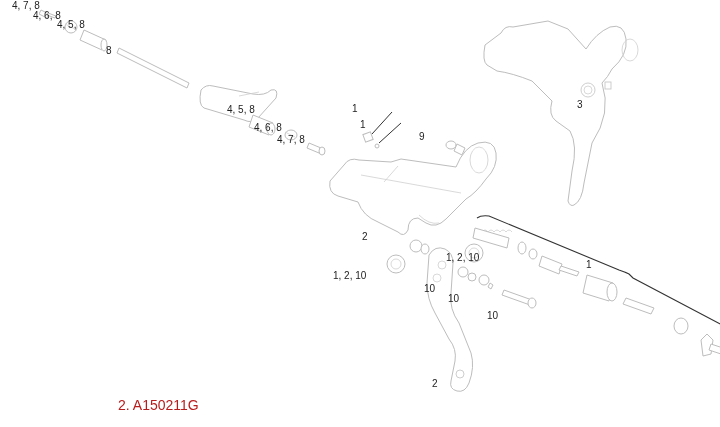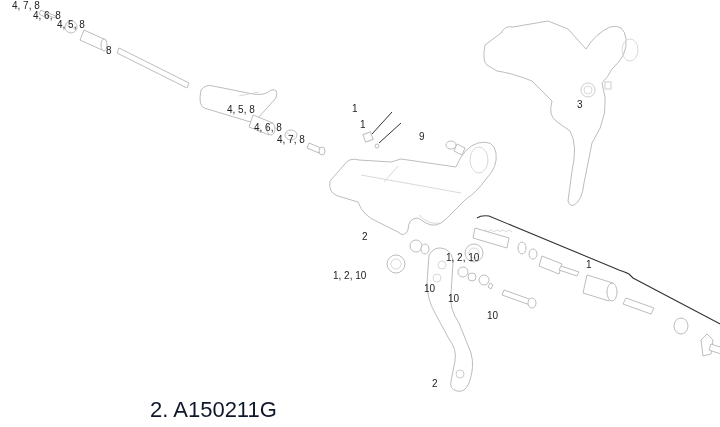--- a/index.html
+++ b/index.html
@@ -1,19 +1,19 @@
 <!DOCTYPE html>
 <html><head>
 <meta charset="utf-8">
 <style>
   html,body{margin:0;padding:0;background:#ffffff;}
   body{width:720px;height:427px;position:relative;overflow:hidden;font-family:"Liberation Sans",sans-serif;}
   #diagram{position:absolute;left:0;top:0;width:720px;height:427px;padding-left:39px;}
   .lbl{position:absolute;font-family:"Liberation Sans",sans-serif;font-size:10px;color:#222;white-space:nowrap;line-height:1;}
-  .caption{position:absolute;left:118px;top:397px;font-family:"Liberation Sans",sans-serif;font-size:22px;color:#0f172a;white-space:nowrap;margin-left:32px;}
+  .caption{position:absolute;left:118px;top:397px;font-family:"Liberation Sans",sans-serif;font-size:14px;color:#b91c1c;white-space:nowrap;}
   svg .part{fill:#fff;stroke:#bdbdbd;stroke-width:1;}
   svg .part2{fill:#fff;stroke:#c8c8c8;stroke-width:0.9;}
   svg .detail{fill:none;stroke:#cfcfcf;stroke-width:0.8;}
   svg .leader{fill:none;stroke:#333;stroke-width:1;}
   svg .bracket{fill:none;stroke:#333;stroke-width:1.1;}
 </style>
 </head>
 <body>
 
 <div id="diagram">

